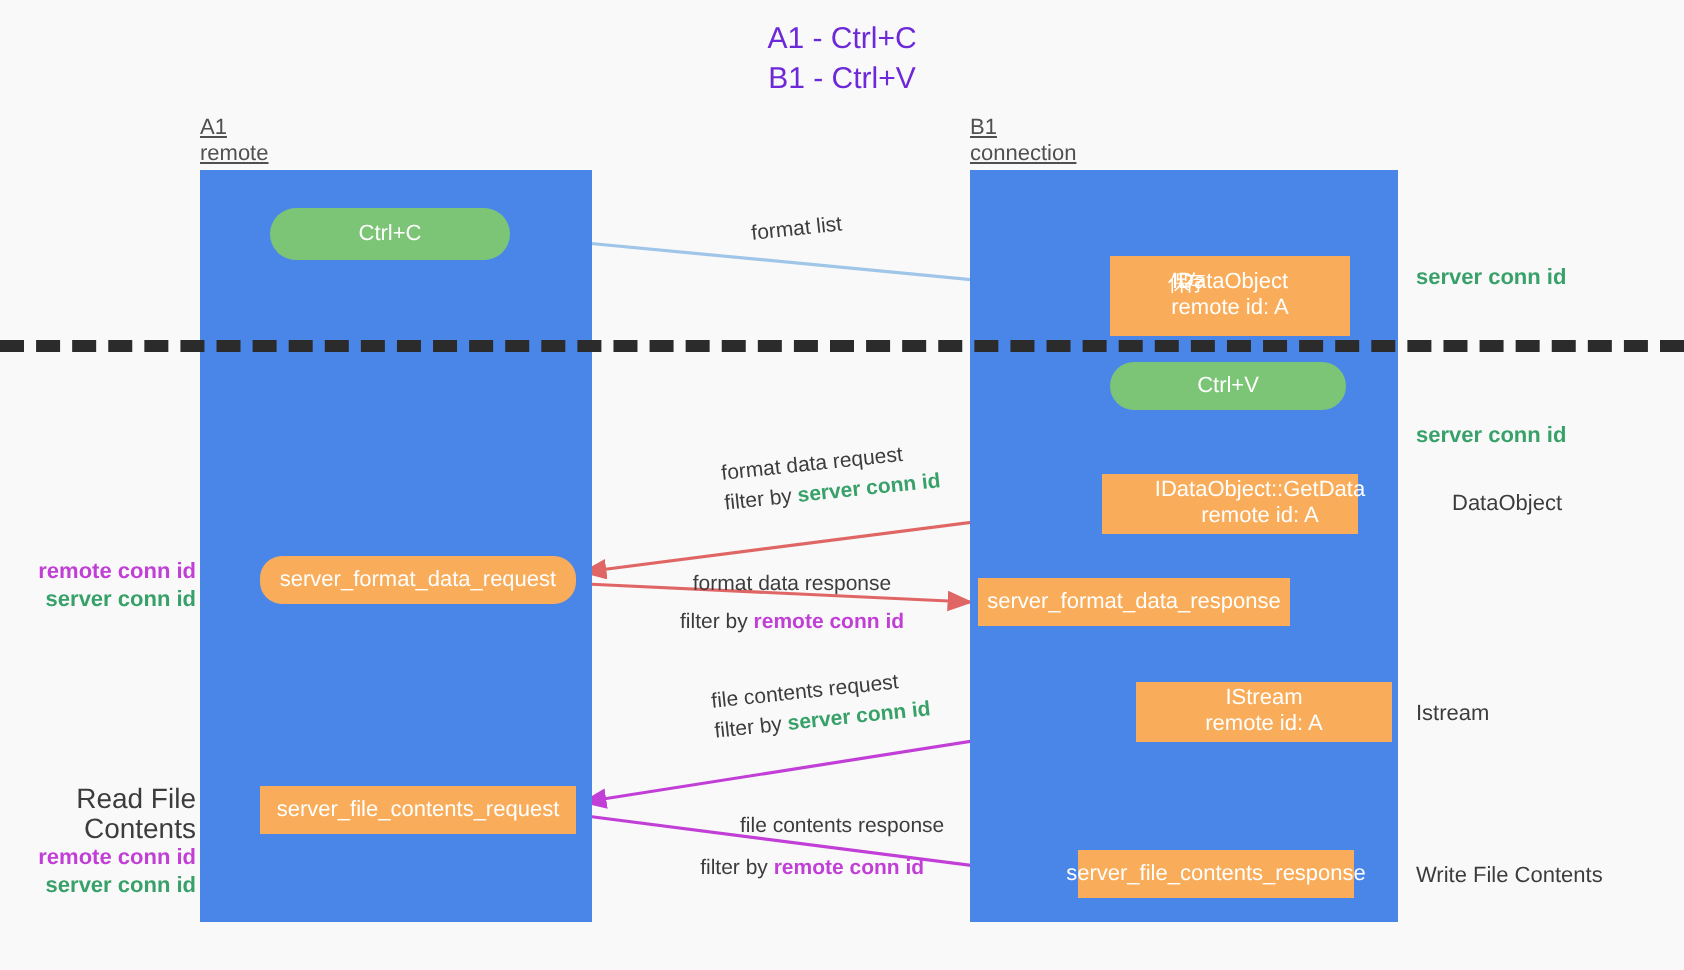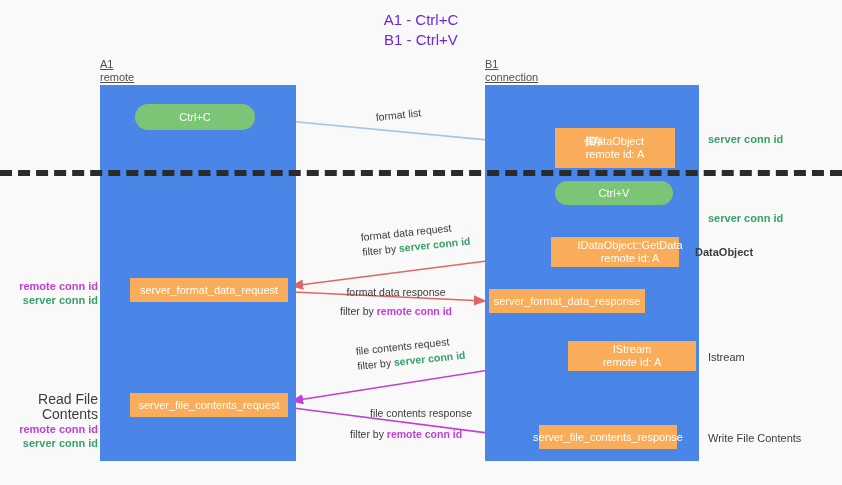--- a/index.html
+++ b/index.html
@@ -45,42 +45,42 @@
   }
   .node.green{background:#7cc576;border-radius:13px;}
   .node.orange{background:#f9ad5a;}
   .node .l2{font-size:11px;}
 
   #n-ctrlc       {left:135px;top:104px;width:120px;height:26px;}
   #n-idataobject {left:555px;top:128px;width:120px;height:40px;}
   #n-ctrlv       {left:555px;top:181px;width:118px;height:24px;}
   #n-getdata     {left:551px;top:237px;width:128px;height:30px;padding-left:36px;}
   #n-istream     {left:568px;top:341px;width:128px;height:30px;}
-  #n-fmtreq      {left:130px;top:278px;width:158px;height:24px;}
+  #n-fmtreq      {left:130px;top:278px;width:158px;height:24px;border-radius:11px;}
   #n-fmtresp     {left:489px;top:289px;width:156px;height:24px;}
   #n-filereq     {left:130px;top:393px;width:158px;height:24px;}
   #n-fileresp    {left:539px;top:425px;width:138px;height:24px;}
 
   
   .overlap-wrap{position:relative;display:inline-block;}
   .overlap-wrap .ghost{
     position:absolute;left:-2px;top:0;
     color:#ffffff;font-size:11px;letter-spacing:-3px;
     font-family:"DejaVu Sans",sans-serif;
   }
 
   
   .side-note{font-size:11px;line-height:14px;}
   .green-txt{color:#38a169;font-weight:bold;}
   .magenta-txt{color:#c13fd6;font-weight:bold;}
   .plain-txt{color:#3c3c3c;}
 
   #s-conn1{left:708px;top:132px;}
   #s-conn2{left:708px;top:211px;}
-  #s-dataobject{left:695px;top:245px;font-weight:bold;}
+  #s-dataobject{left:726px;top:245px;}
   #s-istream{left:708px;top:350px;}
   #s-writefile{left:708px;top:431px;}
 
   
   #l-note1{left:8px;top:279px;width:90px;text-align:right;}
   #l-note2{left:8px;top:392px;width:90px;text-align:right;}
   .left-head{color:#3c3c3c;font-size:14px;line-height:15px;}
 
   
   .edge-label{

